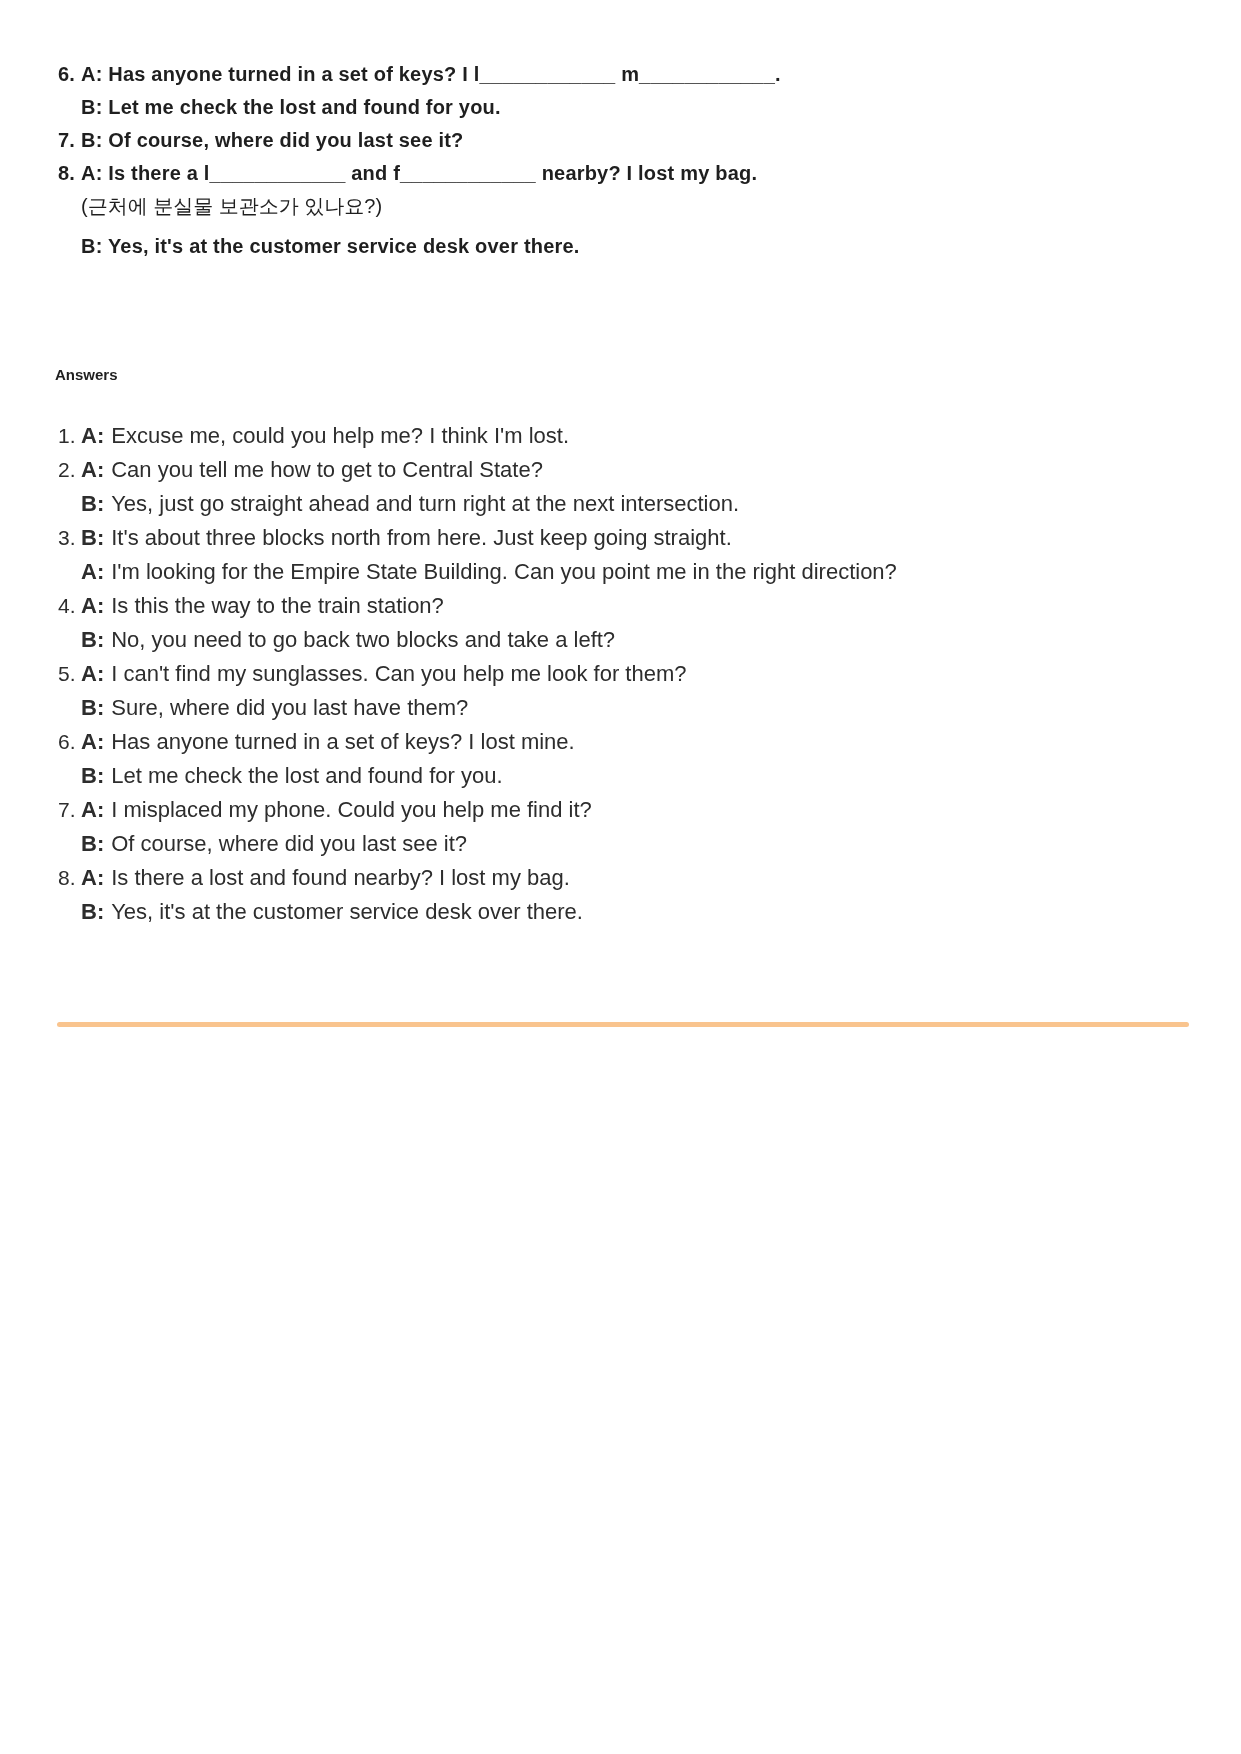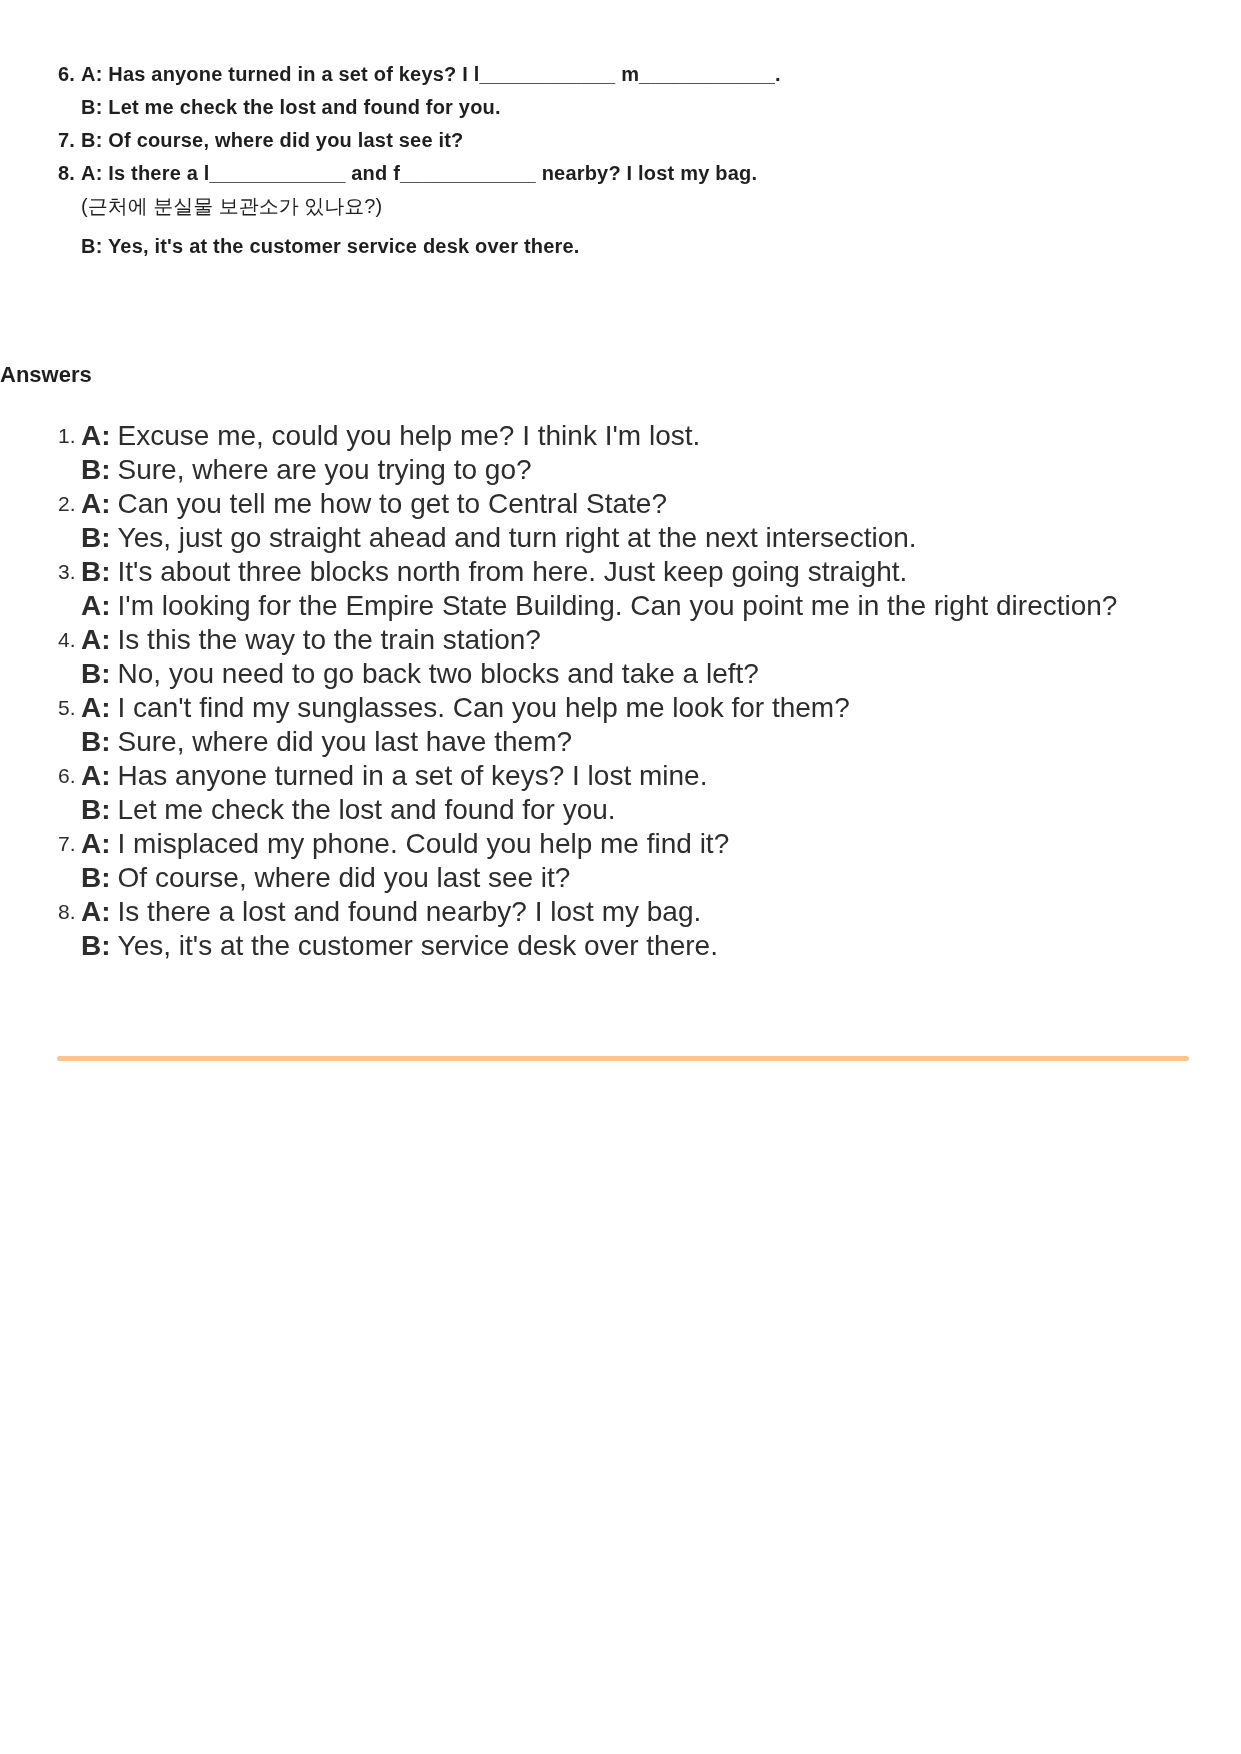--- a/index.html
+++ b/index.html
@@ -52,21 +52,22 @@
   }
   .q-row.ko {
     font-weight: 400;
     letter-spacing: 0;
     margin-bottom: 7px;
   }
 
   
   .answers-heading {
     margin-top: 100px;
-    font-size: 22px;
+    margin-left: 55px;
+    font-size: 15px;
     line-height: 24px;
     font-weight: 700;
     color: #1f1f1f;
   }
   .answers {
     margin-top: 32px;
     padding-left: 58px;
     padding-right: 30px;
     color: #2d2d2d;
   }
@@ -79,21 +80,21 @@
     flex: 0 0 23px;
     font-size: 21px;
     line-height: 34px;
     font-weight: 400;
   }
   .a-body {
     flex: 1 1 auto;
     min-width: 0;
   }
   .a-row {
-    font-size: 28px;
+    font-size: 22px;
     line-height: 34px;
     font-weight: 400;
     white-space: nowrap;
   }
   .a-lbl {
     font-weight: 700;
     margin-right: 7px;
   }
 
   
@@ -140,21 +141,20 @@
   </div>
 
   <div class="answers-heading">Answers</div>
 
   <div class="answers">
 
     <div class="a-item">
       <div class="a-num">1.</div>
       <div class="a-body">
         <div class="a-row"><span class="a-lbl">A:</span><span>Excuse me, could you help me? I think I'm lost.</span></div>
-        <div class="a-row"><span class="a-lbl">B:</span><span>Sure, where are you trying to go?</span></div>
       </div>
     </div>
 
     <div class="a-item">
       <div class="a-num">2.</div>
       <div class="a-body">
         <div class="a-row"><span class="a-lbl">A:</span><span>Can you tell me how to get to Central State?</span></div>
         <div class="a-row"><span class="a-lbl">B:</span><span>Yes, just go straight ahead and turn right at the next intersection.</span></div>
       </div>
     </div>

